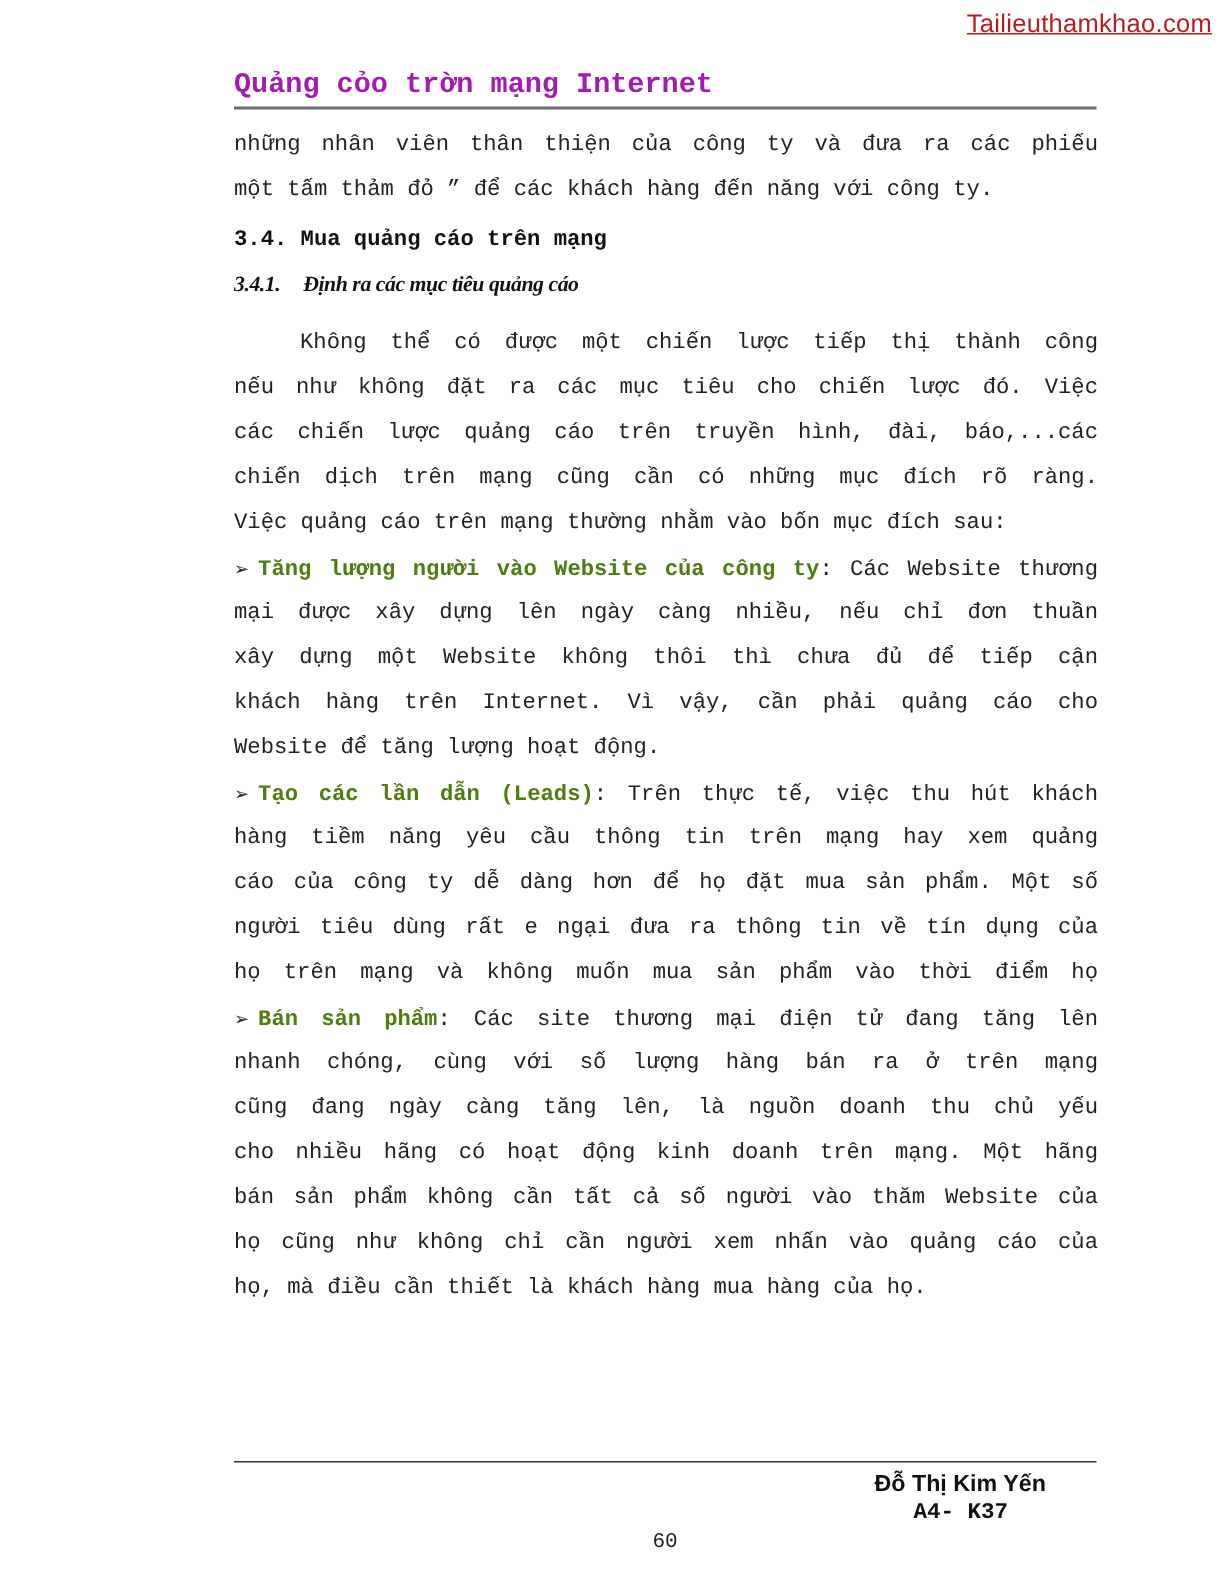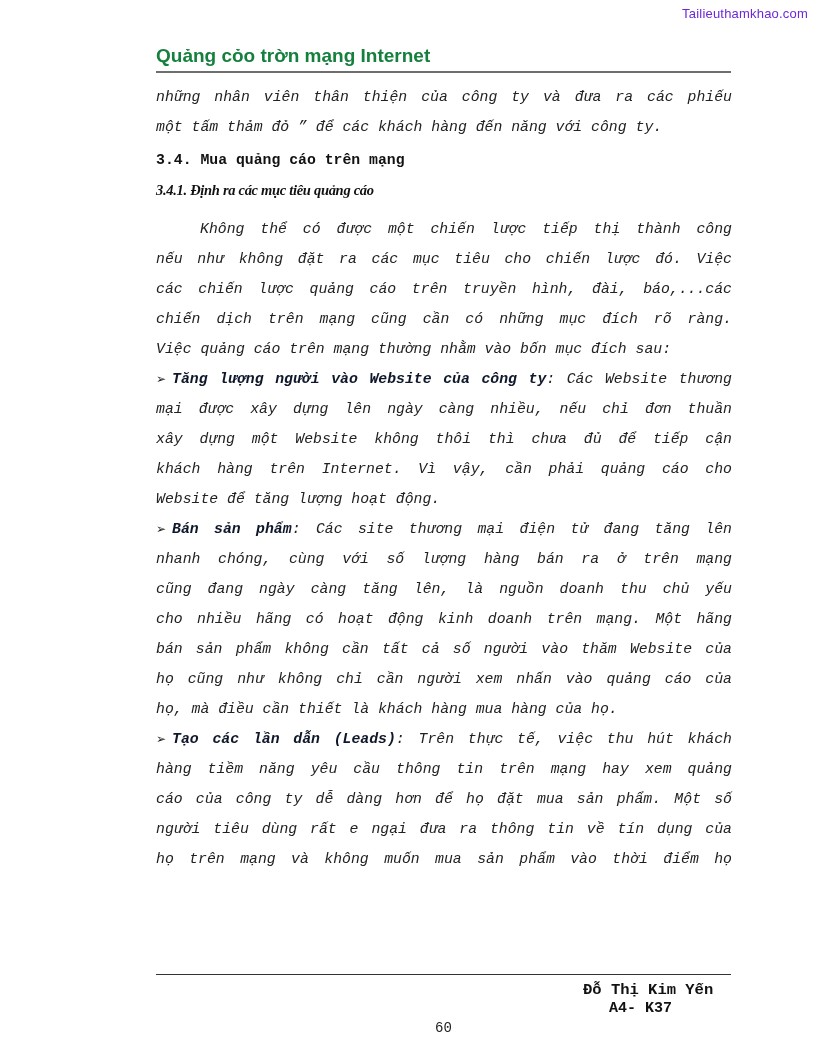--- a/index.html
+++ b/index.html
@@ -12,38 +12,39 @@
       height: 1056px;
       position: relative;
       overflow: hidden;
       color: #111111;
     }
     .watermark {
       position: absolute;
       top: 6px;
       right: 8px;
       font-family: "Liberation Sans", sans-serif;
-      font-size: 13px;
-      color: #6d28d9;
+      font-size: 17px;
+      color: #b91c1c;
       letter-spacing: 0.2px;
+      text-decoration: underline;
     }
     .header {
       position: absolute;
       left: 156px;
       top: 44px;
       width: 575px;
       border-bottom: 2px solid #6e6e6e;
       padding-bottom: 3px;
     }
     .header-title {
-      font-family: Liberation Sans, sans-serif;
+      font-family: Liberation Mono, monospace;
       font-weight: bold;
       font-size: 19px;
       line-height: 24px;
-      color: #15803d;
+      color: #a21caf;
     }
     .content {
       position: absolute;
       left: 156px;
       top: 82px;
       width: 576px;
       font-family: "Liberation Mono", monospace;
       font-size: 14.8px;
       line-height: 30px;
       color: #222;
@@ -51,21 +52,20 @@
     .para {
       text-align: justify;
       margin: 0;
     }
     .line {
       display: block;
       text-align: justify;
       text-align-last: justify;
       white-space: nowrap;
       height: 30px;
-      font-style: italic;
     }
     .line.last {
       text-align-last: left;
     }
     .h2 {
       font-family: "Liberation Mono", monospace;
       font-weight: bold;
       font-size: 14.8px;
       line-height: 20px;
       margin-top: 8px;
@@ -76,31 +76,31 @@
       font-family: "Liberation Serif", serif;
       font-style: italic;
       font-weight: bold;
       font-size: 14.5px;
       line-height: 20px;
       height: 34px;
       color: #111;
       letter-spacing: -0.3px;
     }
     .h3 .num {
-      margin-right: 0;
+      margin-right: 12px;
     }
     .bullet-marker {
       font-family: "DejaVu Sans", sans-serif;
       font-size: 12px;
       font-weight: bold;
       margin-right: 6px;
     }
     .bold {
       font-weight: bold;
-      color: #0f172a;
+      color: #4d7c0f;
     }
     .indent {
       padding-left: 44px;
     }
     .footer-rule {
       position: absolute;
       left: 156px;
       top: 974px;
       width: 575px;
       border-top: 1.5px solid #333;
@@ -110,21 +110,21 @@
       left: 435px;
       top: 1020px;
       font-family: Liberation Mono, monospace;
       font-size: 14px;
       color: #222;
     }
     .author {
       position: absolute;
       left: 583px;
       top: 980px;
-      font-family: Liberation Mono, monospace;
+      font-family: Liberation Sans, sans-serif;
       font-weight: bold;
       font-size: 15.5px;
       color: #111;
       line-height: 20px;
     }
     .class-code {
       position: absolute;
       left: 609px;
       top: 999px;
       font-family: "Liberation Mono", monospace;
@@ -164,38 +164,38 @@
     <span class="line">chiến dịch trên mạng cũng cần có những mục đích rõ ràng.</span>
     <span class="line last">Việc quảng cáo trên mạng thường nhằm vào bốn mục đích sau:</span>
   </div>
 
   <div class="para">
     <span class="line"><span class="bullet-marker">➢</span><span class="bold">Tăng lượng người vào Website của công ty</span><span>: Các Website thương</span></span>
     <span class="line">mại được xây dựng lên ngày càng nhiều, nếu chỉ đơn thuần</span>
     <span class="line">xây dựng một Website không thôi thì chưa đủ để tiếp cận</span>
     <span class="line">khách hàng trên Internet. Vì vậy, cần phải quảng cáo cho</span>
     <span class="line last">Website để tăng lượng hoạt động.</span>
+  </div>
+
+  <div class="para">
+    <span class="line"><span class="bullet-marker">➢</span><span class="bold">Tạo các lần dẫn (Leads)</span><span>: Trên thực tế, việc thu hút khách</span></span>
+    <span class="line">hàng tiềm năng yêu cầu thông tin trên mạng hay xem quảng</span>
+    <span class="line">cáo của công ty dễ dàng hơn để họ đặt mua sản phẩm. Một số</span>
+    <span class="line">người tiêu dùng rất e ngại đưa ra thông tin về tín dụng của</span>
+    <span class="line">họ trên mạng và không muốn mua sản phẩm vào thời điểm họ</span>
   </div>
 
   <div class="para">
     <span class="line"><span class="bullet-marker">➢</span><span class="bold">Bán sản phẩm</span><span>: Các site thương mại điện tử đang tăng lên</span></span>
     <span class="line">nhanh chóng, cùng với số lượng hàng bán ra ở trên mạng</span>
     <span class="line">cũng đang ngày càng tăng lên, là nguồn doanh thu chủ yếu</span>
     <span class="line">cho nhiều hãng có hoạt động kinh doanh trên mạng. Một hãng</span>
     <span class="line">bán sản phẩm không cần tất cả số người vào thăm Website của</span>
     <span class="line">họ cũng như không chỉ cần người xem nhấn vào quảng cáo của</span>
     <span class="line last">họ, mà điều cần thiết là khách hàng mua hàng của họ.</span>
   </div>
 
-  <div class="para">
-    <span class="line"><span class="bullet-marker">➢</span><span class="bold">Tạo các lần dẫn (Leads)</span><span>: Trên thực tế, việc thu hút khách</span></span>
-    <span class="line">hàng tiềm năng yêu cầu thông tin trên mạng hay xem quảng</span>
-    <span class="line">cáo của công ty dễ dàng hơn để họ đặt mua sản phẩm. Một số</span>
-    <span class="line">người tiêu dùng rất e ngại đưa ra thông tin về tín dụng của</span>
-    <span class="line">họ trên mạng và không muốn mua sản phẩm vào thời điểm họ</span>
-  </div>
-
 </div>
 
 <div class="footer-rule"></div>
 <div class="page-number">60</div>
 <div class="author">Đỗ Thị Kim Yến</div>
 <div class="class-code">A4- K37</div>
 
 </body></html>

